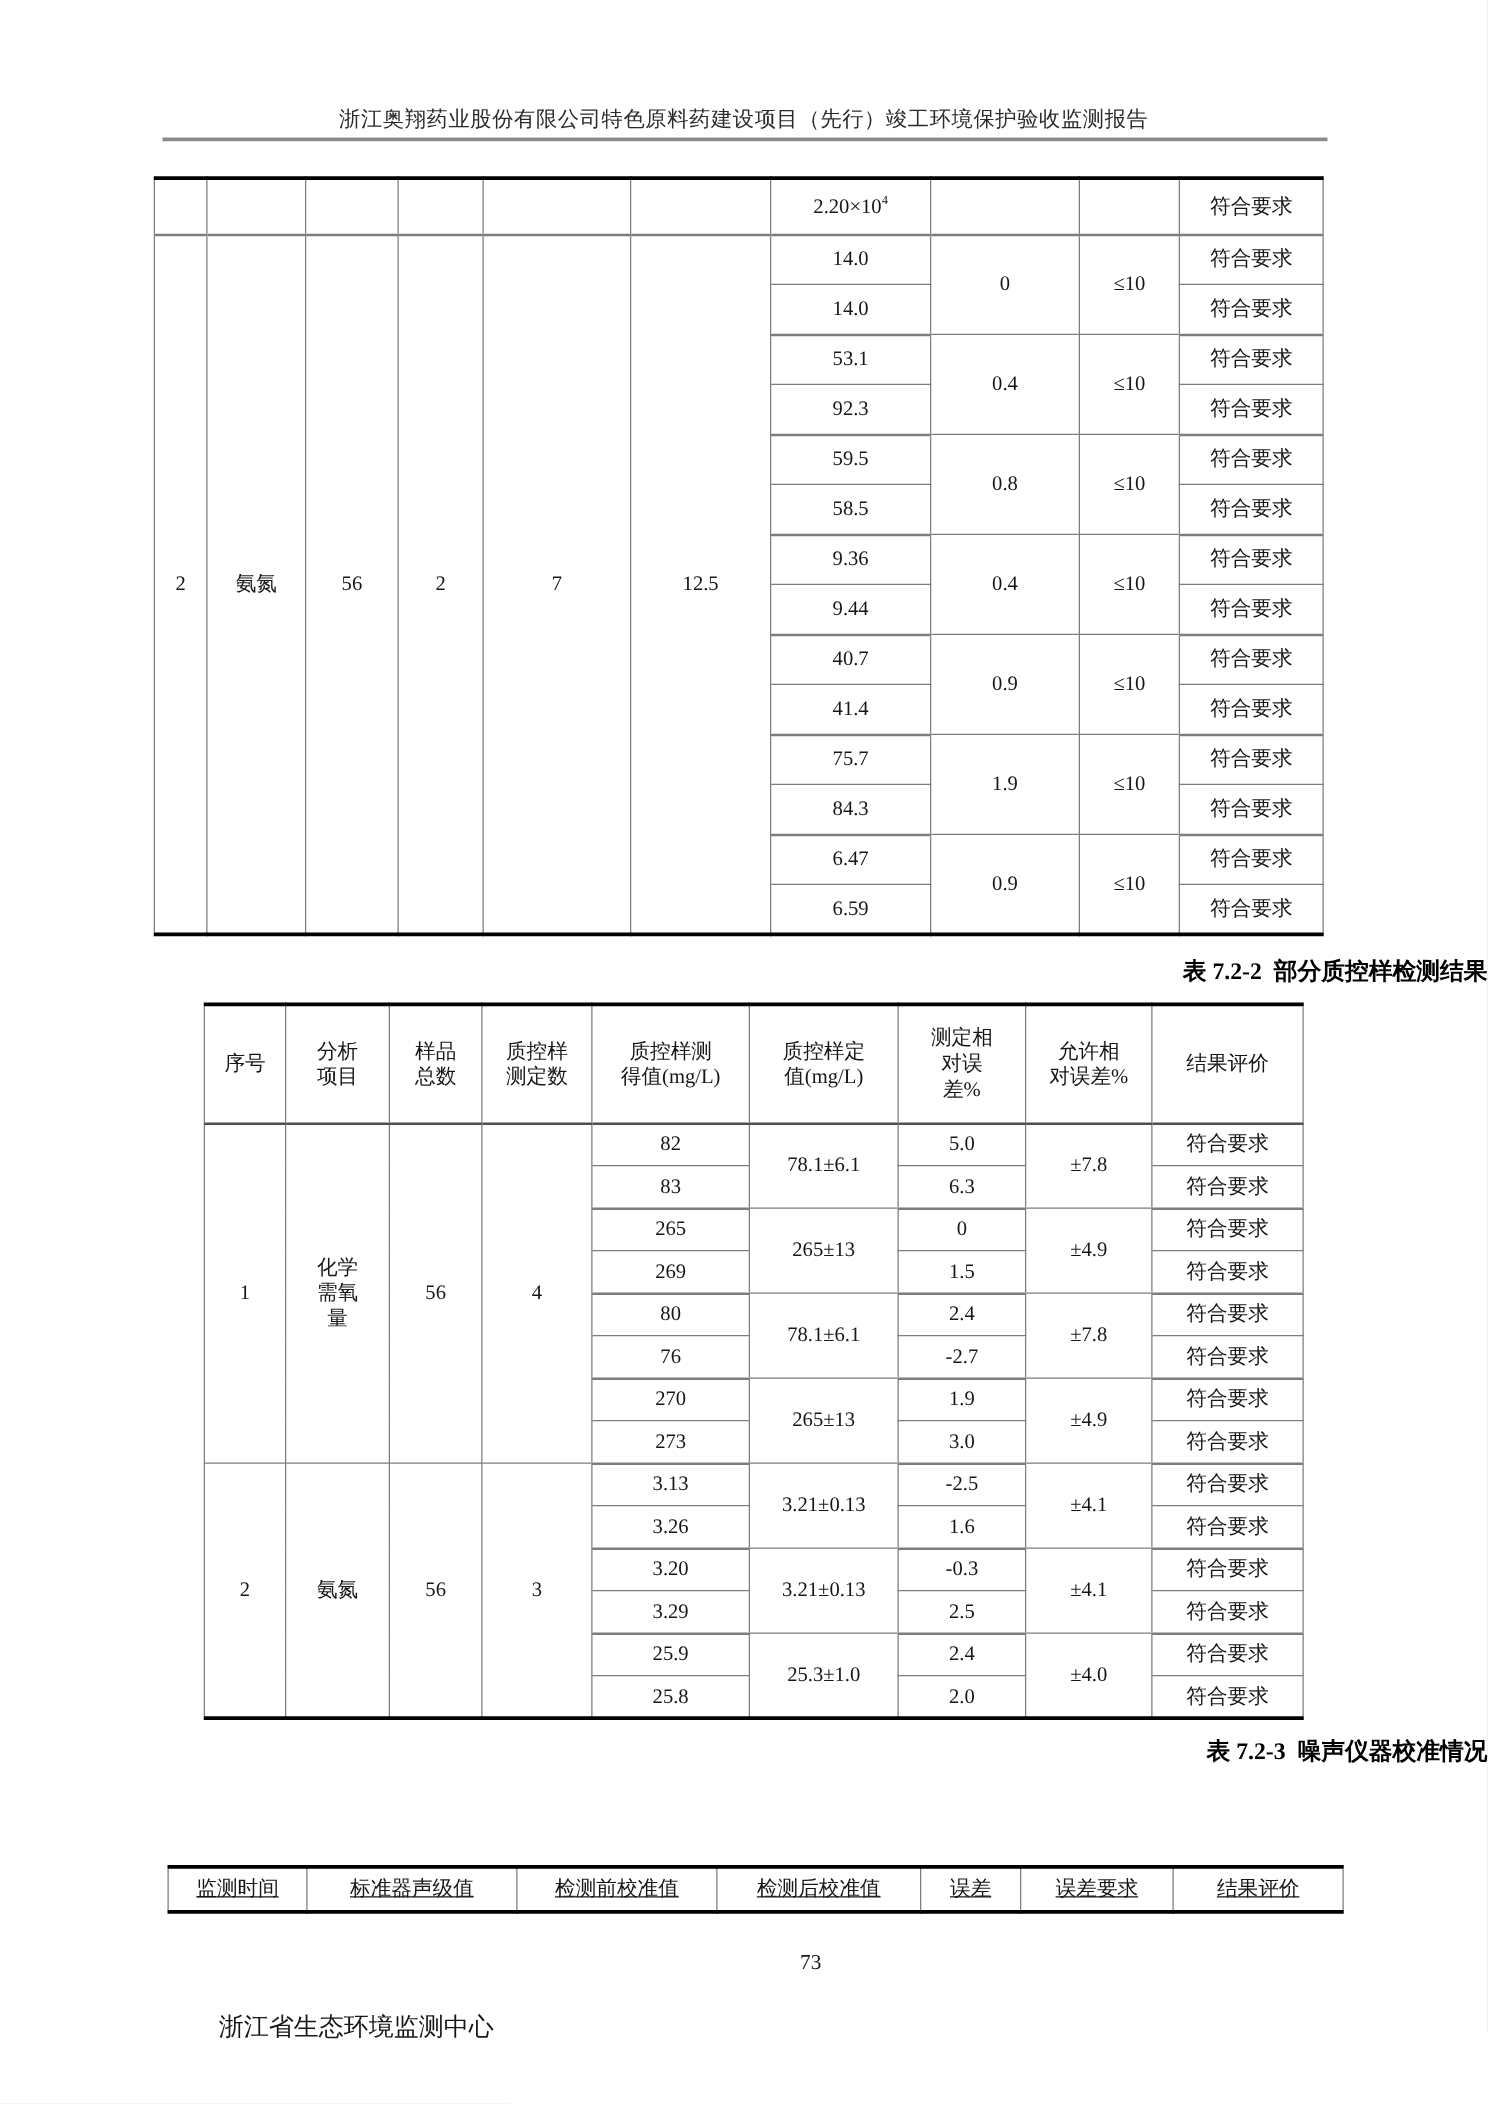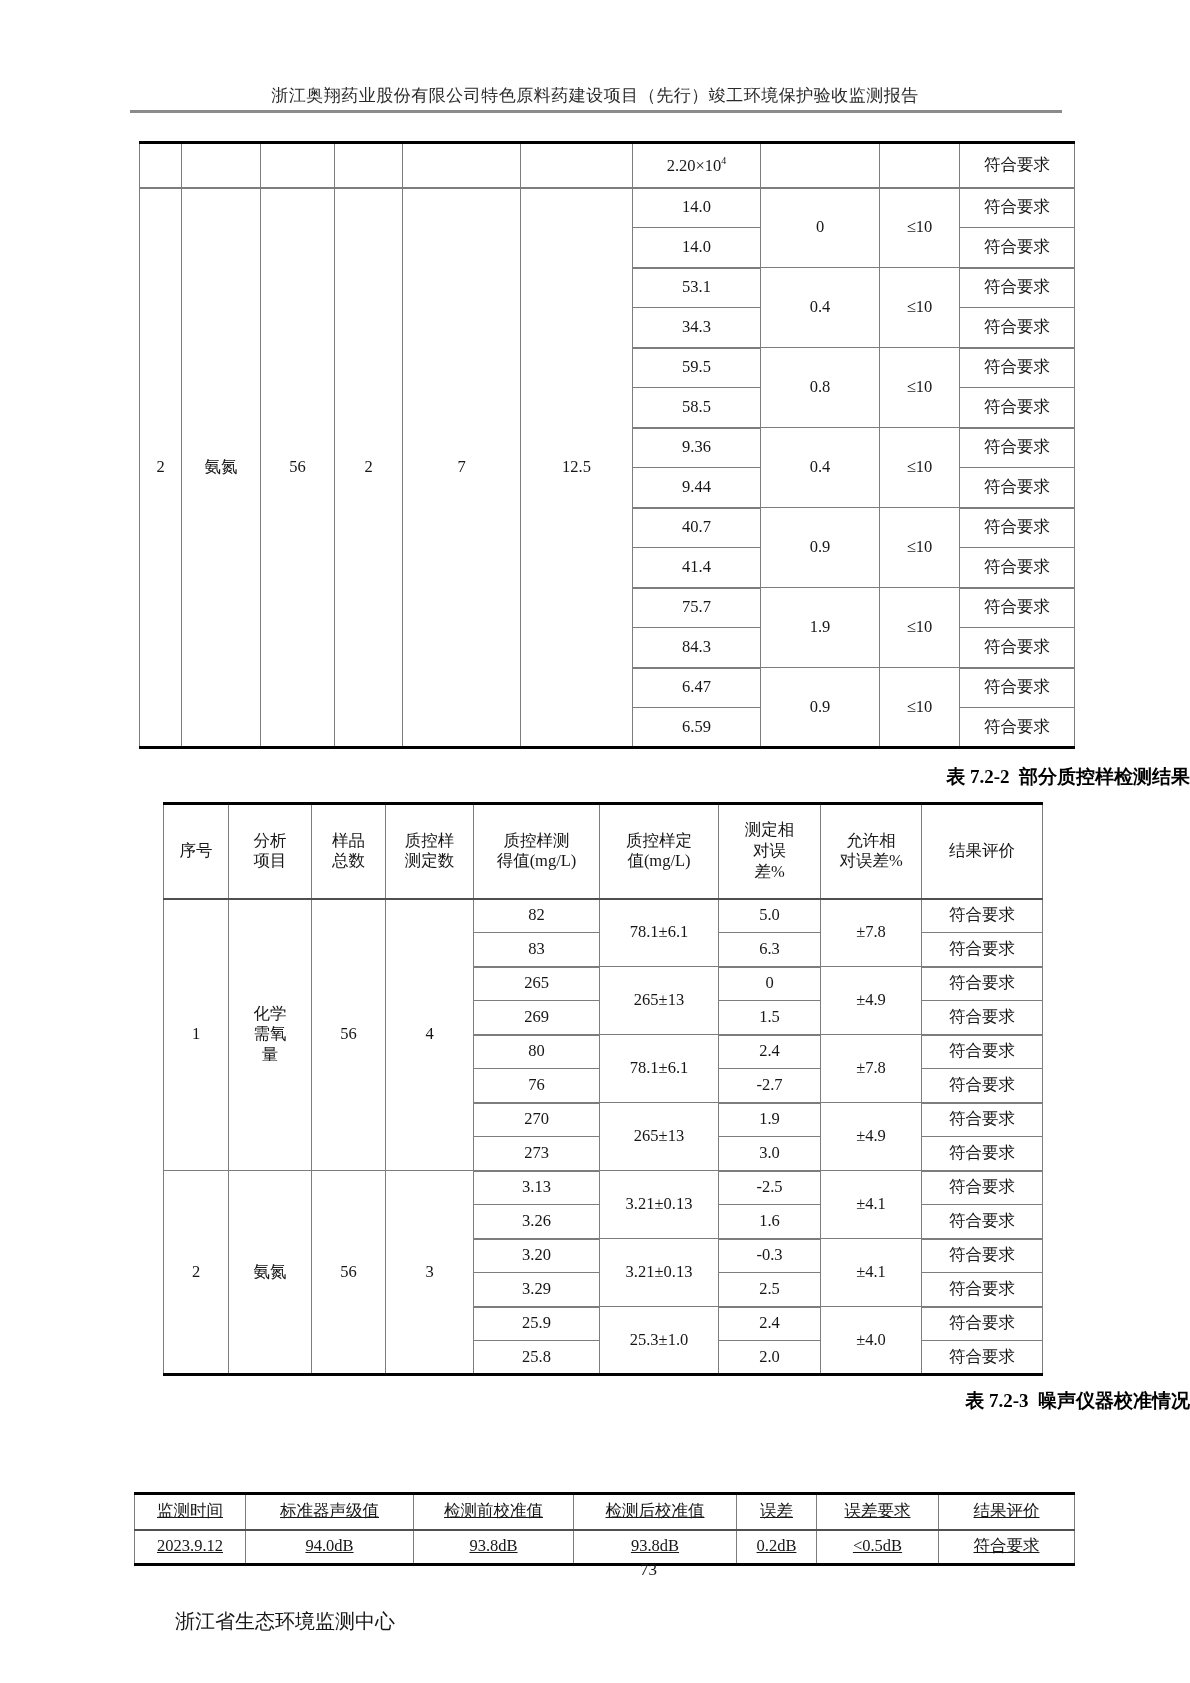--- a/index.html
+++ b/index.html
@@ -8,21 +8,21 @@
 
   .hdr { position:absolute; top:84px; left:0; width:100%; text-align:center;
          font-size:17px; letter-spacing:0.5px; color:#2a2a2a; }
   .rule { position:absolute; top:110px; left:130px; width:932px; height:3px; background:#8b8b8b; }
 
   table.t { position:absolute; border-collapse:collapse; table-layout:fixed;
             border-top:3px solid #000; border-bottom:3px solid #000; }
   table.t td { border:1px solid #7d7d7d; text-align:center; vertical-align:middle;
                padding:0; font-size:16.5px; line-height:1.25; overflow:hidden; }
 
-  .t1 { left:139px; top:141px; width:935px; }
+  .t1 { left:123px; top:141px; width:935px; }
   .t1 tr { height:40px; }
   .t1 tr.r0 { height:45px; }
   .t1 tr.r0 td { border-bottom:2px solid #7d7d7d; }
 
   .t2 { left:163px; top:802px; width:879px; }
   .t2 tr { height:34px; }
   .t2 tr.head { height:95px; }
 
   .t3 { left:134px; top:1492px; width:940px;text-decoration:underline; }
   .t3 tr { height:35px; }
@@ -92,21 +92,21 @@
         <td>14.0</td>
         <td>符合要求</td>
       </tr>
       <tr>
         <td>53.1</td>
         <td class="sp2" rowspan="2">0.4</td>
         <td class="sp2" rowspan="2">≤10</td>
         <td>符合要求</td>
       </tr>
       <tr class="ge">
-        <td>34.3</td>
+        <td>92.3</td>
         <td>符合要求</td>
       </tr>
       <tr>
         <td>59.5</td>
         <td class="sp2" rowspan="2">0.8</td>
         <td class="sp2" rowspan="2">≤10</td>
         <td>符合要求</td>
       </tr>
       <tr class="ge">
         <td>58.5</td>
@@ -301,28 +301,19 @@
     <tbody>
       <tr class="head">
         <td>监测时间</td>
         <td>标准器声级值</td>
         <td>检测前校准值</td>
         <td>检测后校准值</td>
         <td>误差</td>
         <td>误差要求</td>
         <td>结果评价</td>
       </tr>
-      <tr class="ge">
-        <td>2023.9.12</td>
-        <td>94.0dB</td>
-        <td>93.8dB</td>
-        <td>93.8dB</td>
-        <td>0.2dB</td>
-        <td>&lt;0.5dB</td>
-        <td>符合要求</td>
-      </tr>
     </tbody>
   </table>
 
   <div class="footer-org">浙江省生态环境监测中心</div>
   <div class="footer-page">73</div>
 
 </div>
 
 </body></html>

